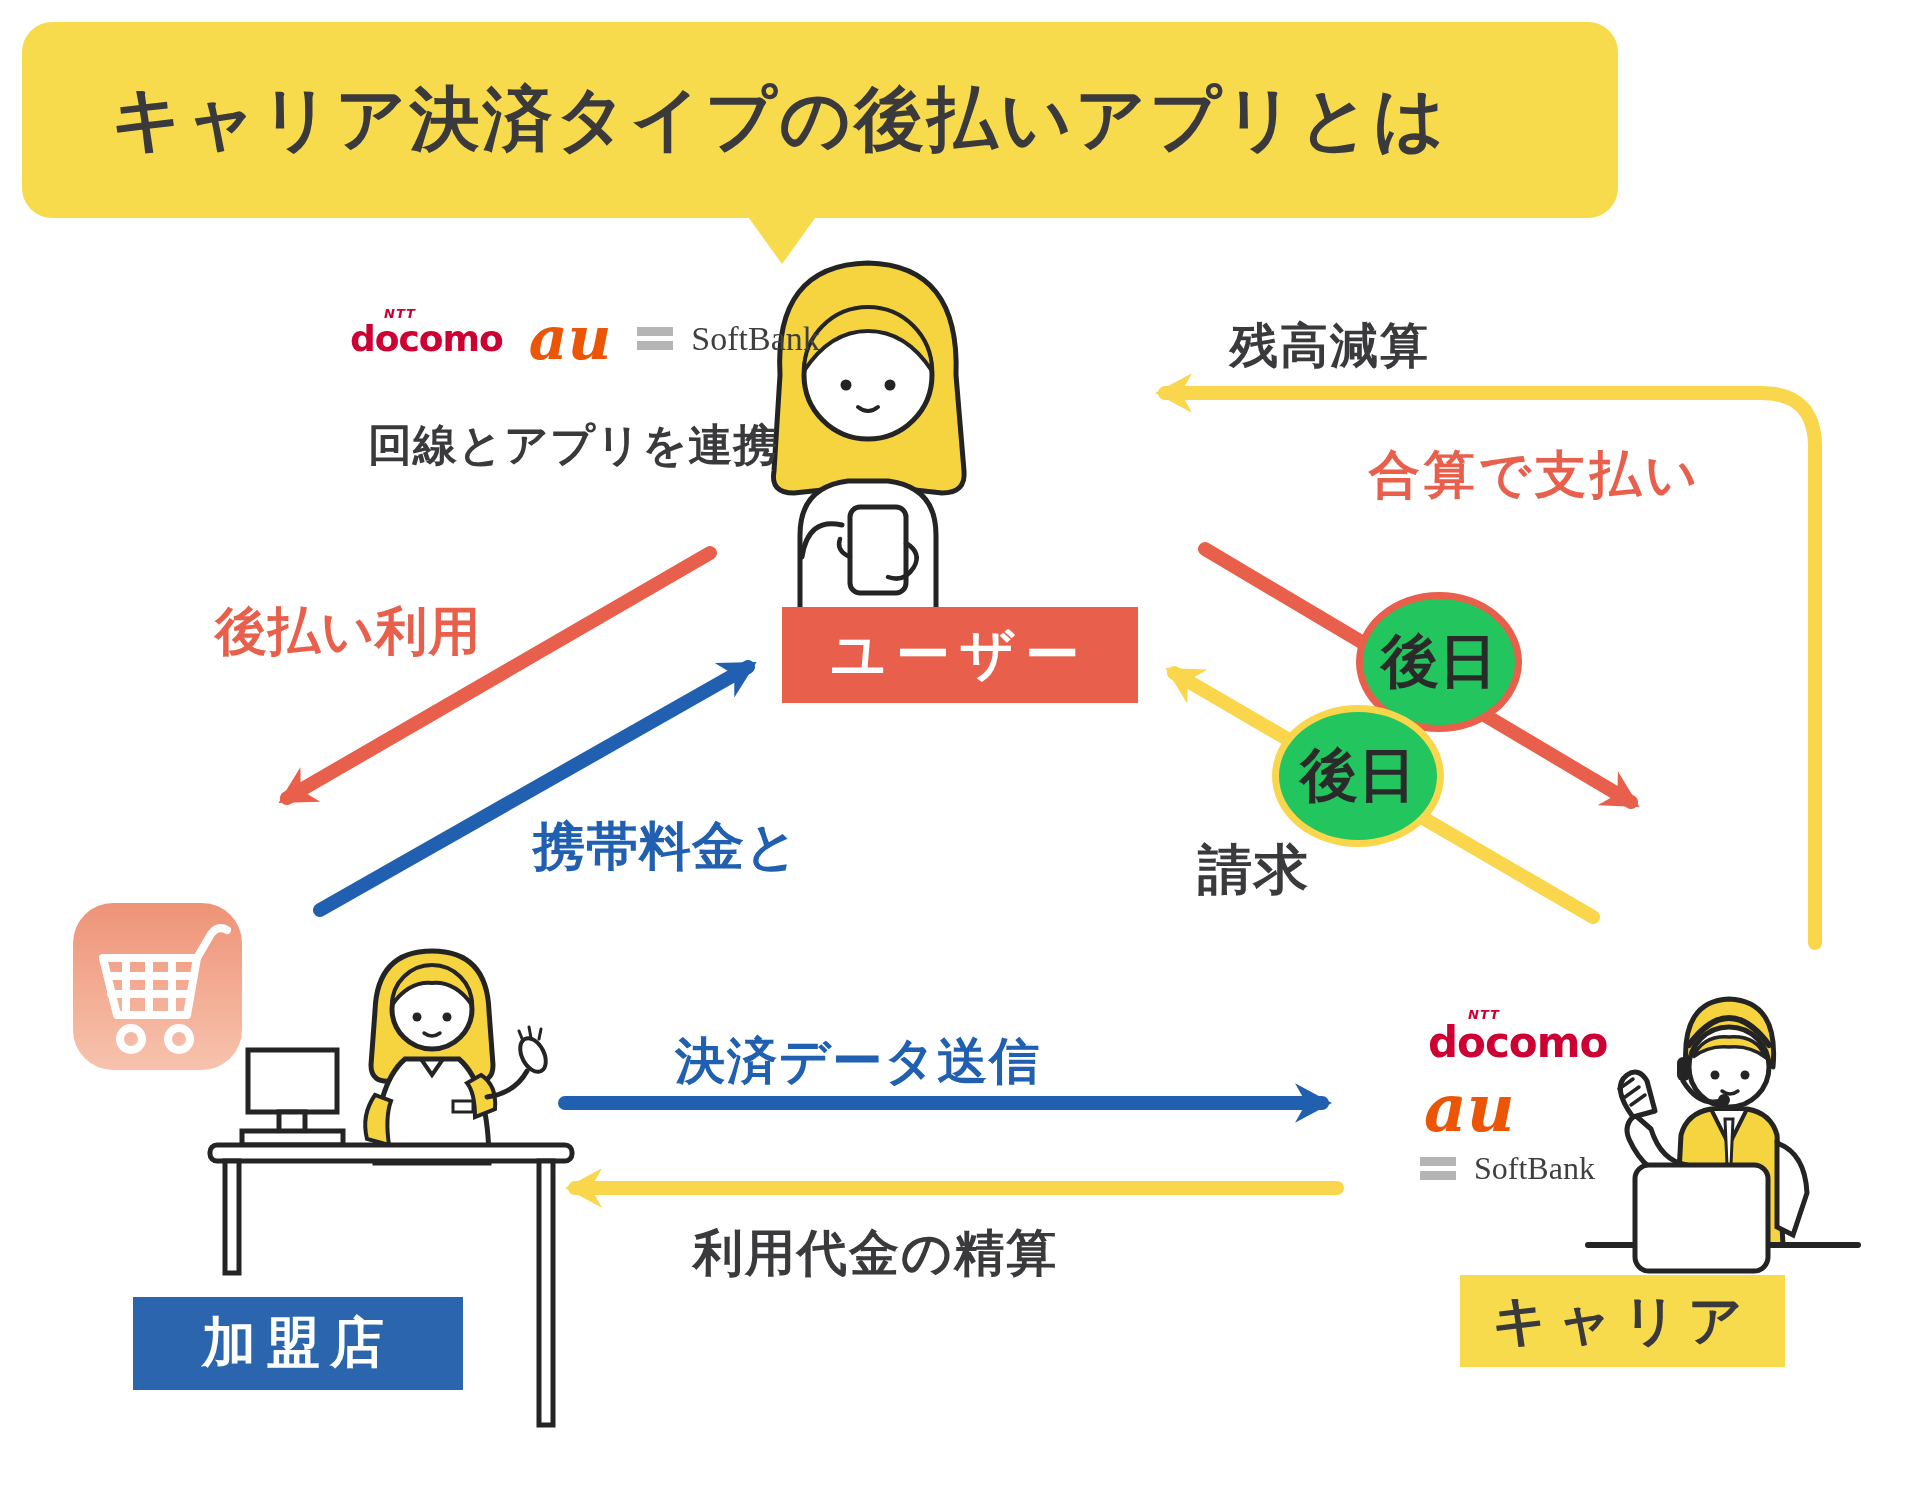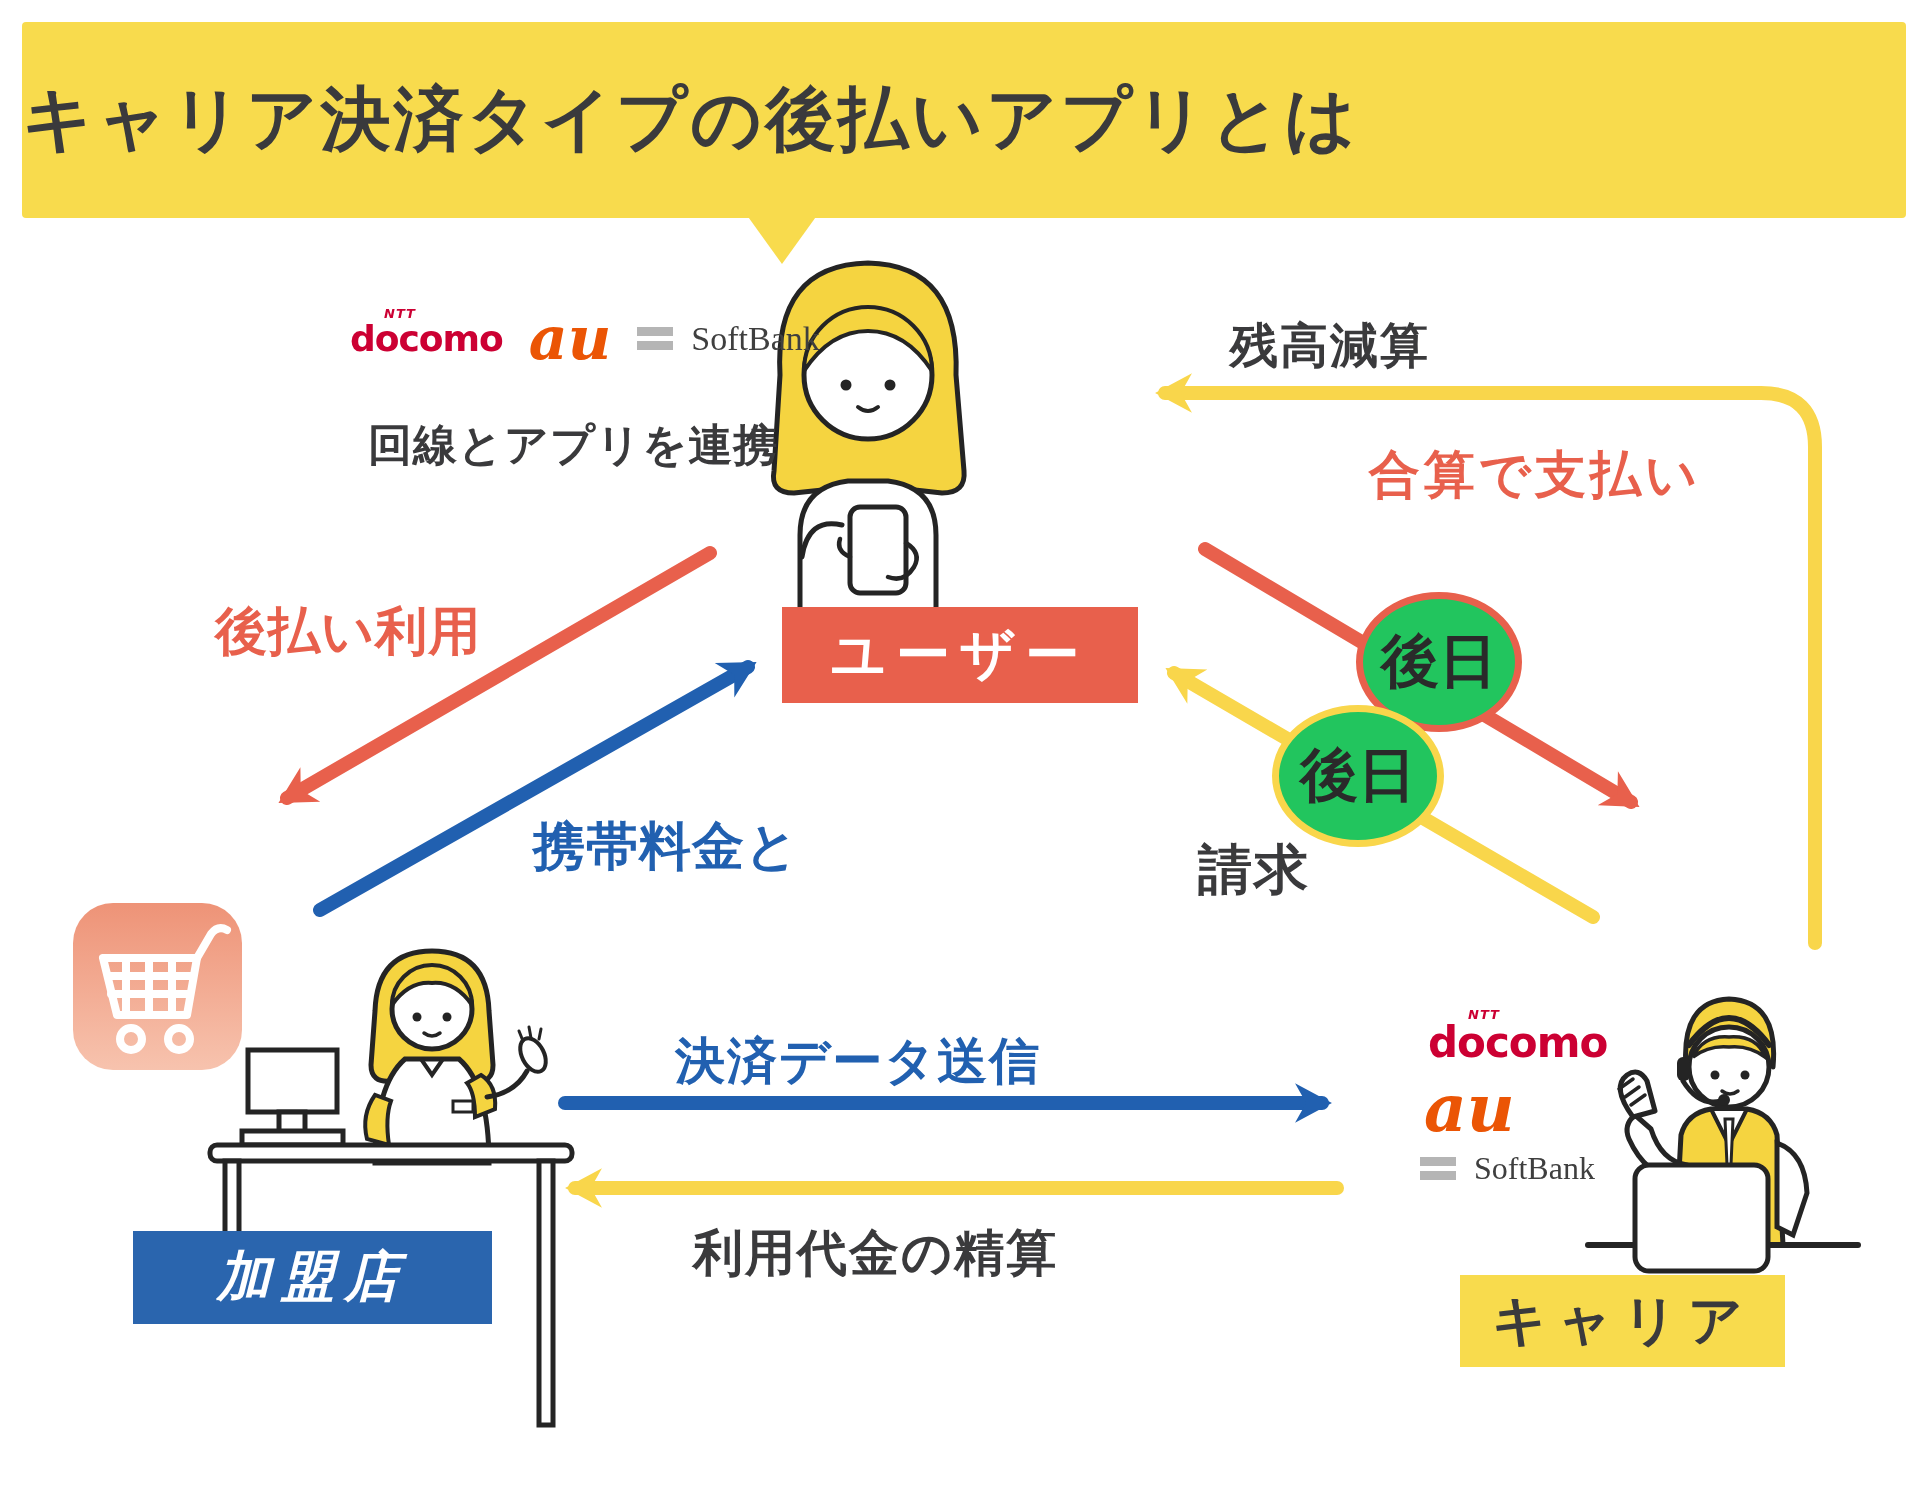--- a/index.html
+++ b/index.html
@@ -1,20 +1,20 @@
 <!DOCTYPE html>
 <html style="--banner: #F8DB4D; --red: #E8604C; --blue: #2160B0; --box_blue: #2A65AE; --yellow: #F9D64B; --dark: #3A3A3C; --docomo_red: #CC0033; --au_orange: #EB5505; --softbank_gray: #B5B5B5; --line: #242424; --illus_yellow: #F5D440; --cart_top: #EE9377; --cart_bottom: #F7C3AE; --circle_text: #2A2A2A;"><head>
 <meta charset="utf-8">
 <style>
   html,body{margin:0;padding:0;background:#fff;}
   .canvas{position:relative;width:1920px;height:1500px;background:#fff;overflow:hidden;
           font-family:"DejaVu Sans",sans-serif;}
   
-  .banner{position:absolute;left:22px;top:22px;width:1884px;height:196px;background:var(--banner);
-          border-radius:4px;display:flex;align-items:center;justify-content:flex-start;
+  .banner{position:absolute;left:22px;top:22px;width:1596px;height:196px;background:var(--banner);
+          border-radius:30px;display:flex;align-items:center;justify-content:flex-end;
           padding-right:170px;box-sizing:border-box;z-index:2;}
   .banner-text{font-size:70px;font-weight:900;color:var(--dark);letter-spacing:3px;white-space:nowrap;}
   .banner-tri{position:absolute;left:746px;top:214px;width:0;height:0;z-index:2;
           border-left:36px solid transparent;border-right:36px solid transparent;
           border-top:50px solid var(--banner);}
   
   .logos-top{position:absolute;left:350px;top:316px;display:flex;align-items:center;gap:26px;z-index:3;}
   .docomo{position:relative;font-weight:800;color:var(--docomo_red);font-size:36px;letter-spacing:-1px;line-height:1;}
   .docomo .ntt{position:absolute;top:-14px;left:34px;font-size:13px;font-weight:800;letter-spacing:1px;}
   .au{font-family:"DejaVu Serif",serif;font-style:italic;font-weight:700;color:var(--au_orange);
@@ -43,21 +43,21 @@
   .lbl-settle{left:693px;top:1220px;font-size:50px;letter-spacing:2px;}
   
   .later{position:absolute;background:#22c55e;border-radius:50%;display:flex;align-items:center;
          justify-content:center;font-size:58px;font-weight:700;color:var(--circle_text);z-index:4;}
   .later-red{left:1356px;top:592px;width:152px;height:126px;border:7px solid var(--red);}
   .later-yellow{left:1272px;top:705px;width:158px;height:128px;border:7px solid var(--yellow);}
   
   .node{position:absolute;display:flex;align-items:center;justify-content:center;
         font-size:54px;font-weight:900;letter-spacing:10px;z-index:3;}
   .node-user{left:782px;top:607px;width:356px;height:96px;background:var(--red);color:#fff;}
-  .node-store{left:133px;top:1231px;width:359px;height:93px;background:var(--box_blue);color:#fff;font-style:italic;}
+  .node-store{left:133px;top:1297px;width:330px;height:93px;background:var(--box_blue);color:#fff;}
   .node-carrier{left:1460px;top:1275px;width:325px;height:92px;background:var(--banner);color:var(--dark);}
   
   .illus{position:absolute;z-index:1;}
   .arrows{position:absolute;left:0;top:0;z-index:2;}
   .cart{position:absolute;left:73px;top:903px;z-index:2;}
 </style>
 </head>
 <body>
 
 <div class="canvas">

